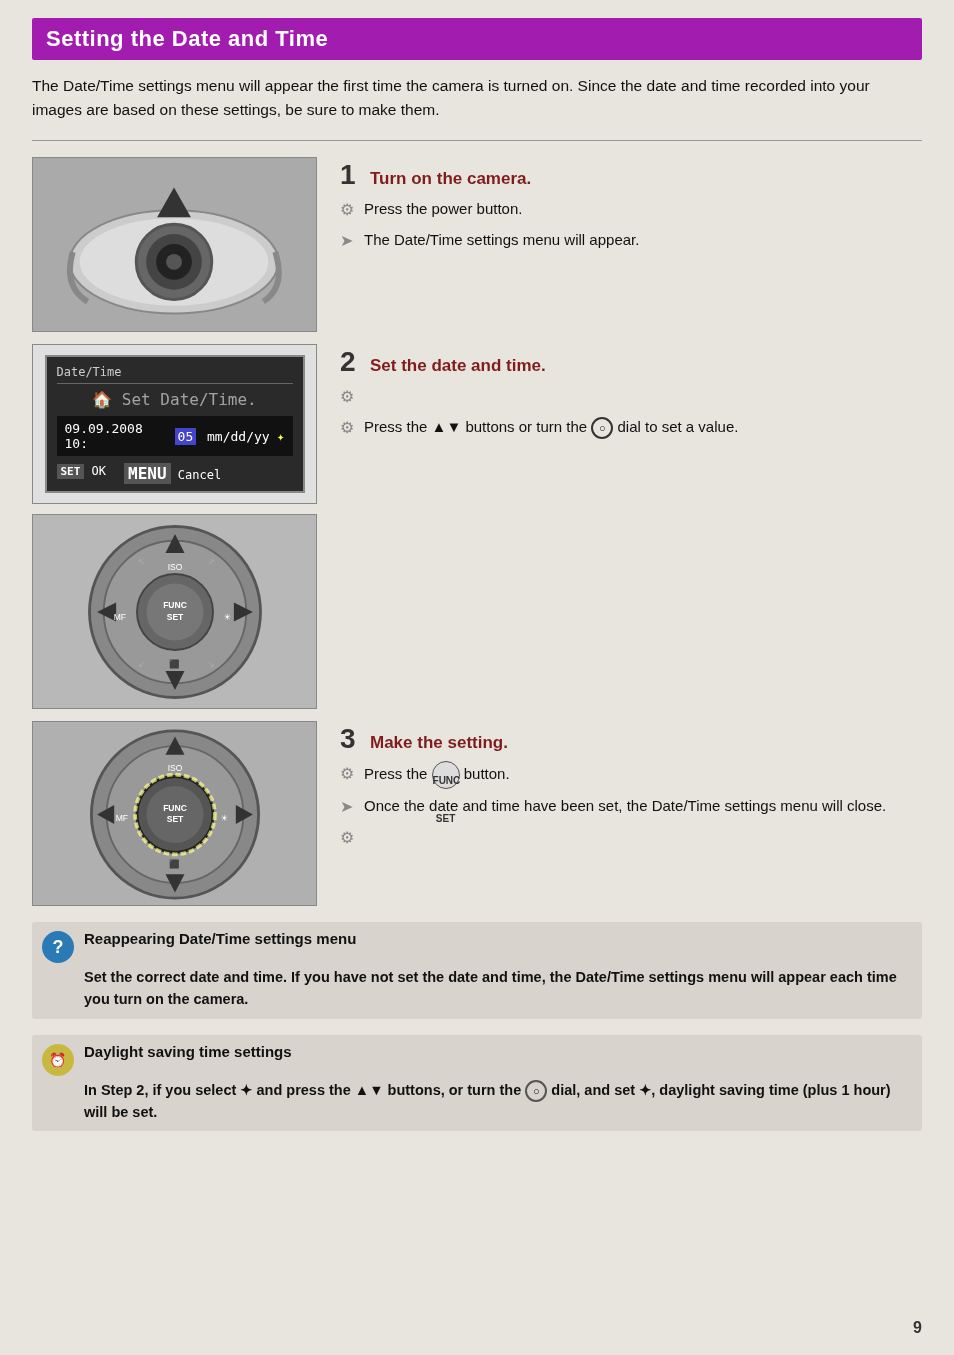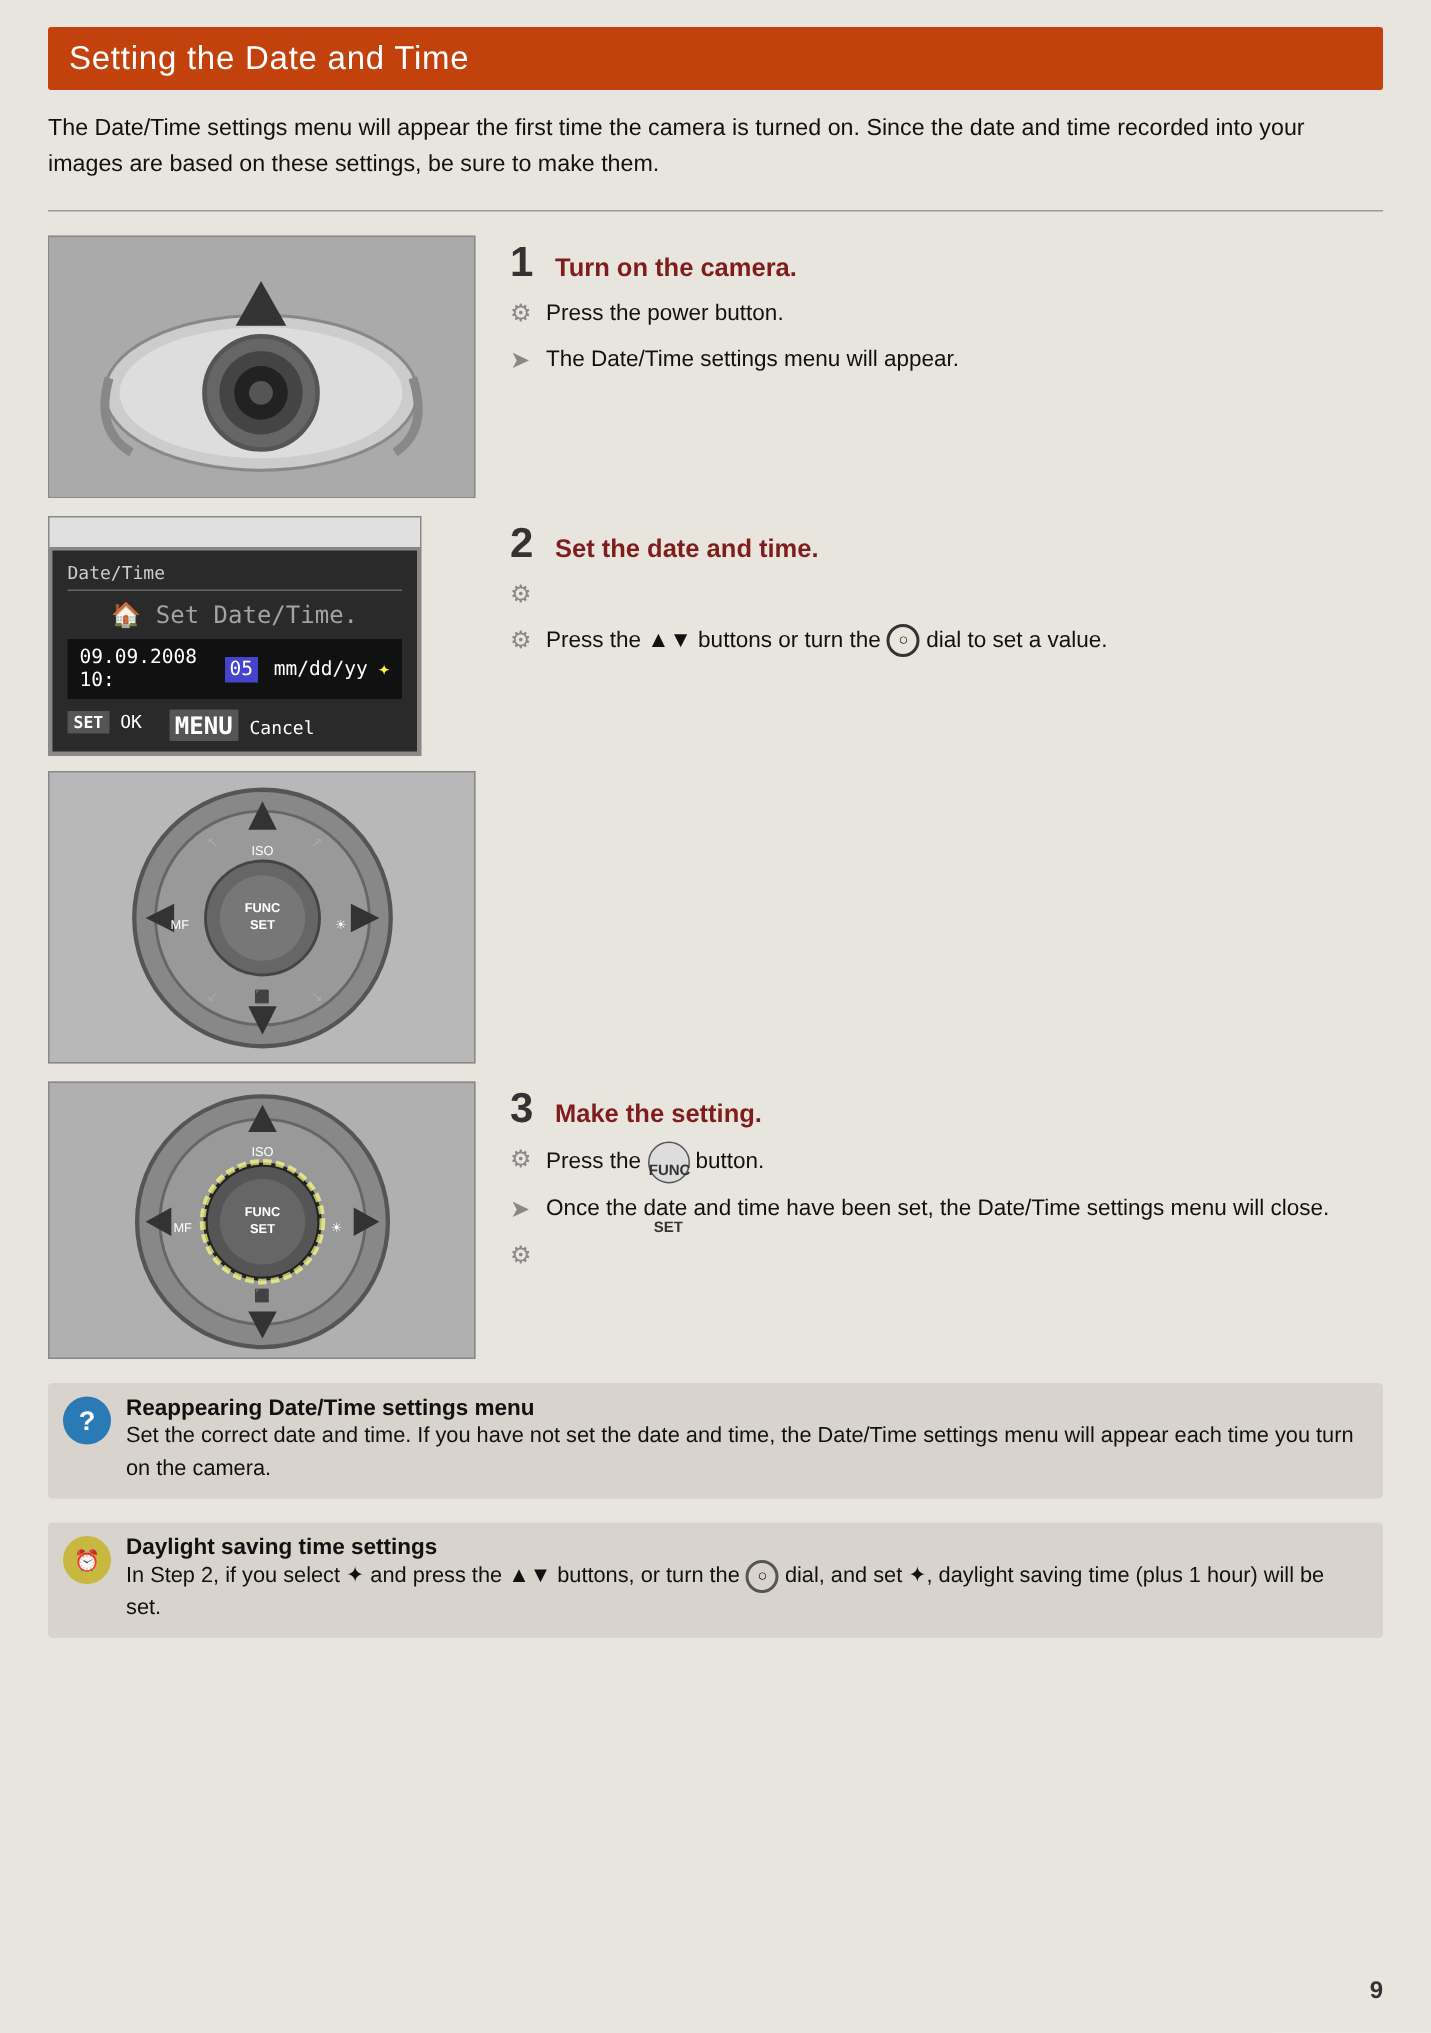--- a/index.html
+++ b/index.html
@@ -16,24 +16,24 @@
     .page-wrapper {
       width: 954px;
       min-height: 1355px;
       background: #e8e4de;
       position: relative;
       padding: 18px 32px 30px 32px;
     }
 
     
     .section-title {
-      background: #c2410c;
+      background: #a21caf;
       color: #fff;
       font-size: 22px;
-      font-weight: normal;
+      font-weight: bold;
       padding: 8px 14px;
       margin-bottom: 14px;
       border-radius: 2px;
       letter-spacing: 0.5px;
     }
 
     
     .intro-text {
       font-size: 15.5px;
       line-height: 1.55;
@@ -238,21 +238,22 @@
     .info-box-title {
       font-size: 15px;
       font-weight: bold;
       color: #111;
     }
 
     .info-box-text {
       font-size: 14.5px;
       color: #111;
       line-height: 1.5;
-      margin-top: 0;
+      margin-top: 20px;
+      font-weight: bold;
     }
 
     
     .page-number {
       position: absolute;
       bottom: 18px;
       right: 32px;
       font-size: 16px;
       font-weight: bold;
       color: #333;
@@ -315,21 +316,21 @@
           <span class="bullet-icon arrow">➤</span>
           <span>The Date/Time settings menu will appear.</span>
         </li>
       </ul>
     </div>
   </div>
 
   <div class="step-full-row">
     <div class="step-image-col">
 
-      <div class="step-image-box short" style="height:160px;width:249px;background:#e0e0e0;border:1.5px solid #888;align-items:flex-end;">
+      <div class="step-image-box short" style="height:160px;width:285px;background:#e0e0e0;border:1.5px solid #888;">
         <div class="datetime-screen" style="width:260px;min-height:135px;">
           <div class="dt-title">Date/Time</div>
           <div class="dt-center">🏠 Set Date/Time.</div>
           <div class="dt-date-row">
             <span>09.09.2008 10:</span>
             <span class="dt-date-highlight">05</span>
             <span>&nbsp;mm/dd/yy</span>
             <span style="margin-left:4px;color:#ff4;">✦</span>
           </div>
           <div class="dt-footer">

